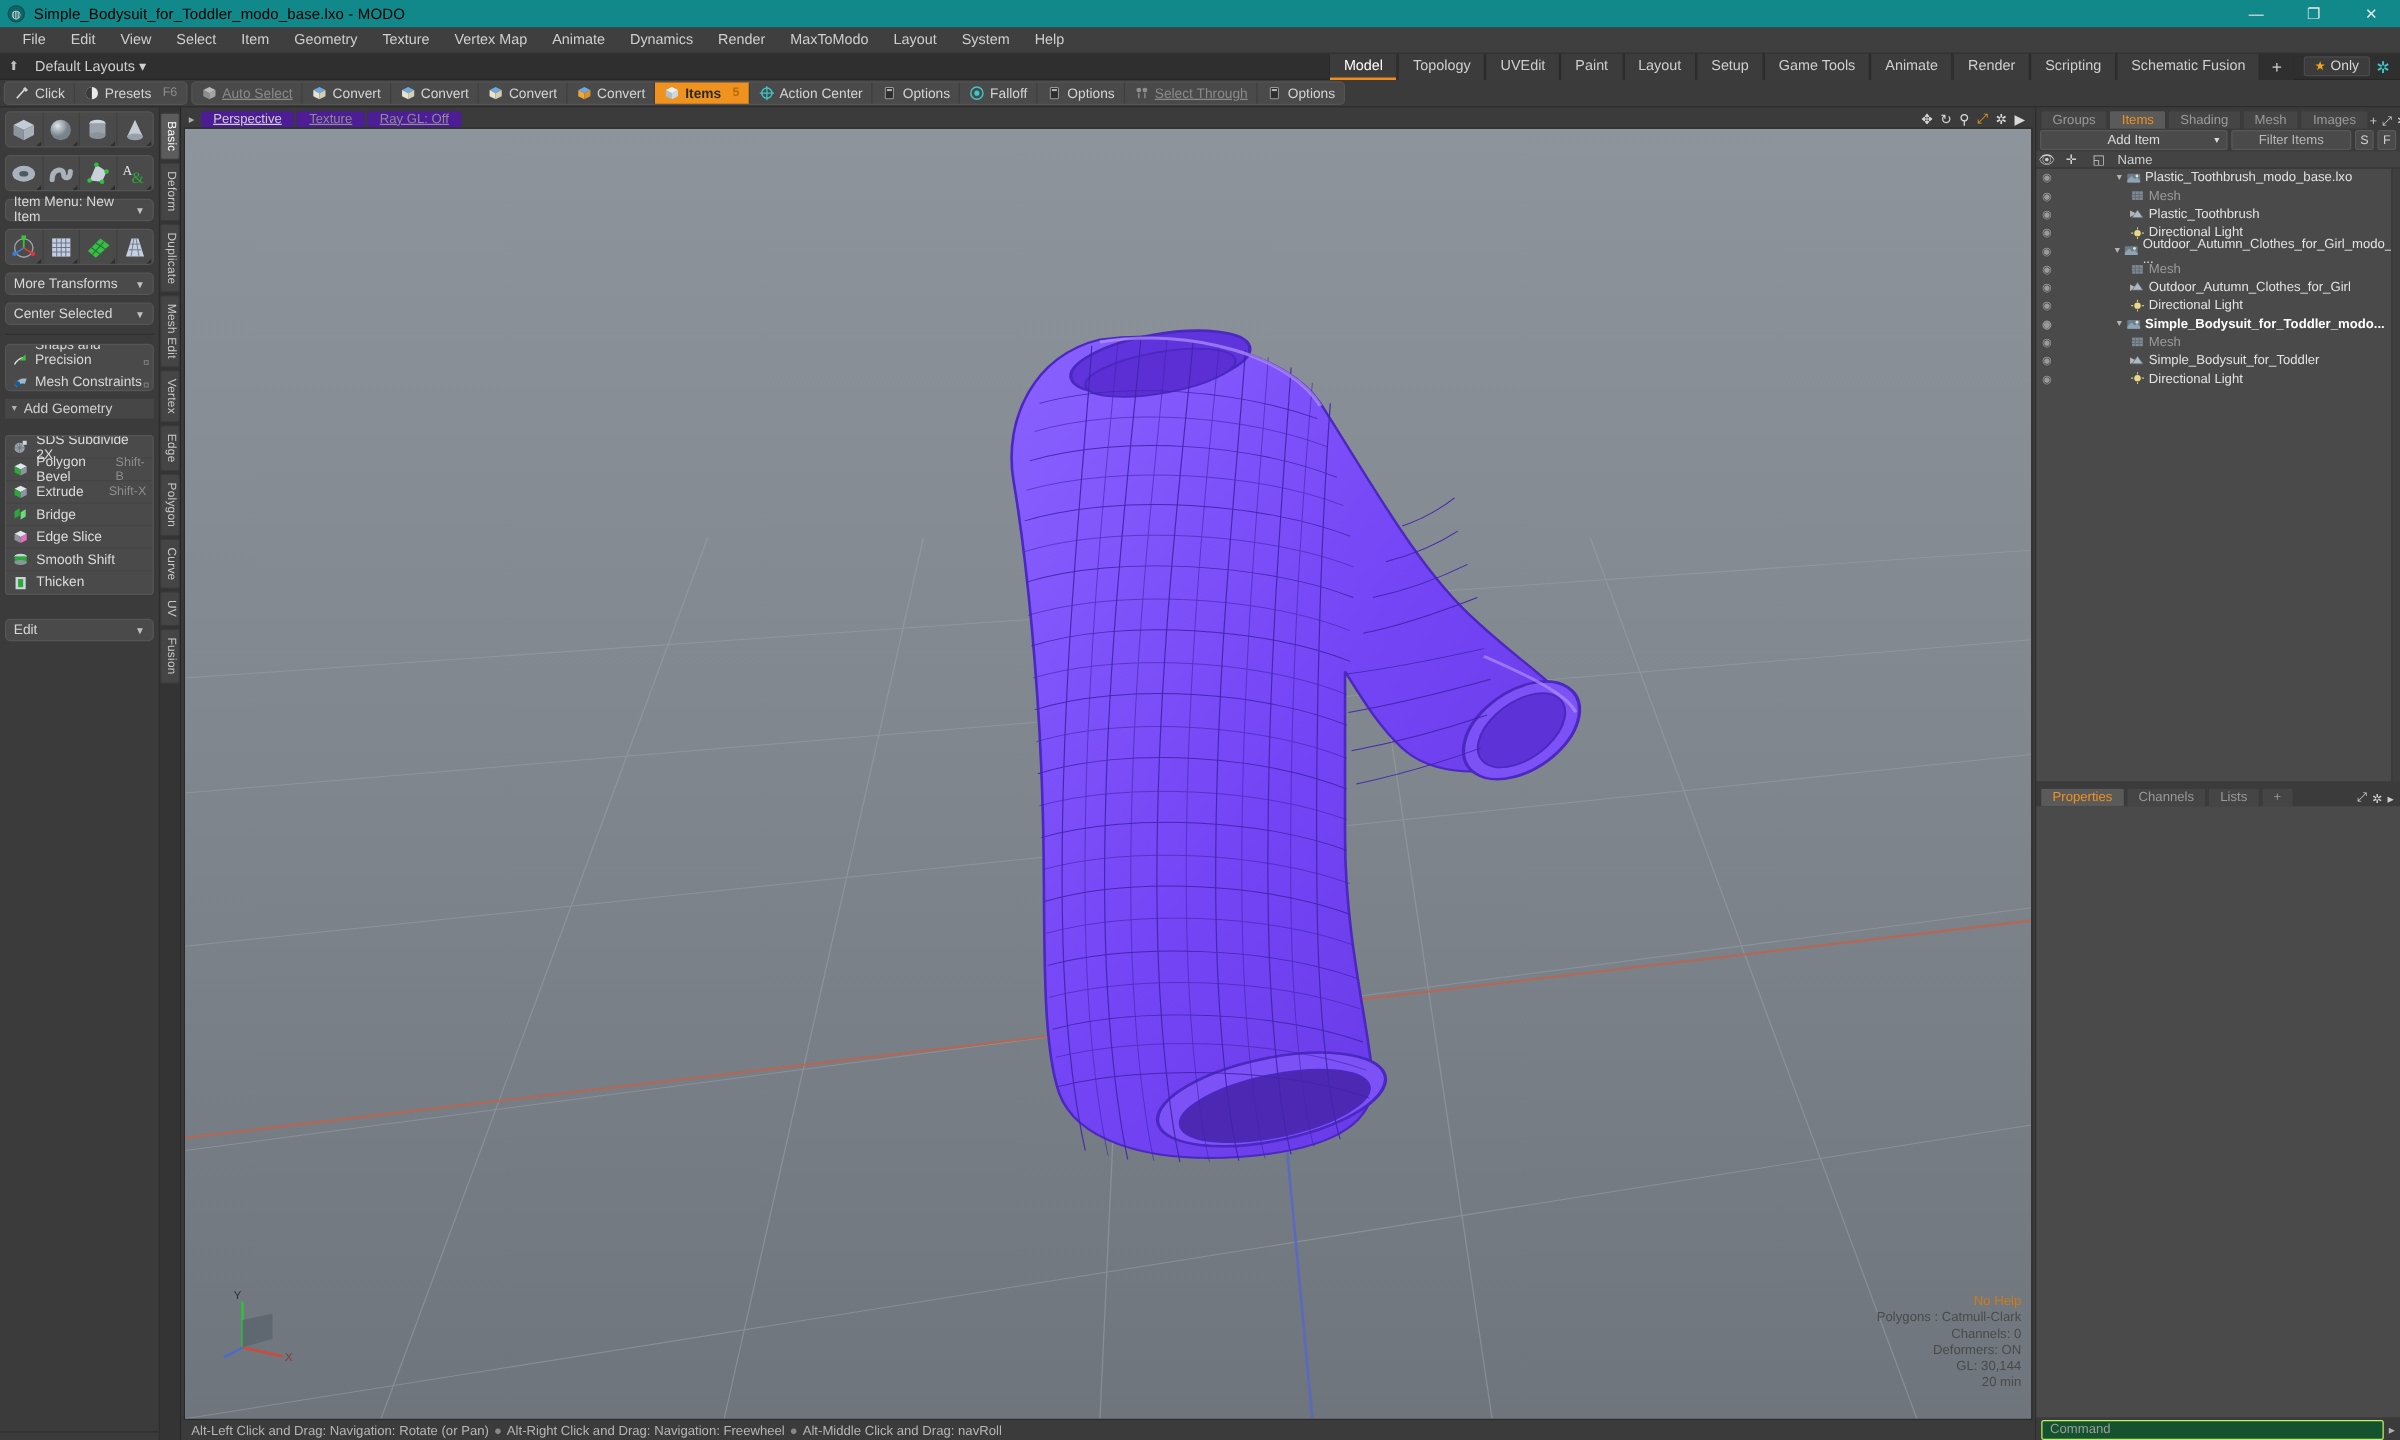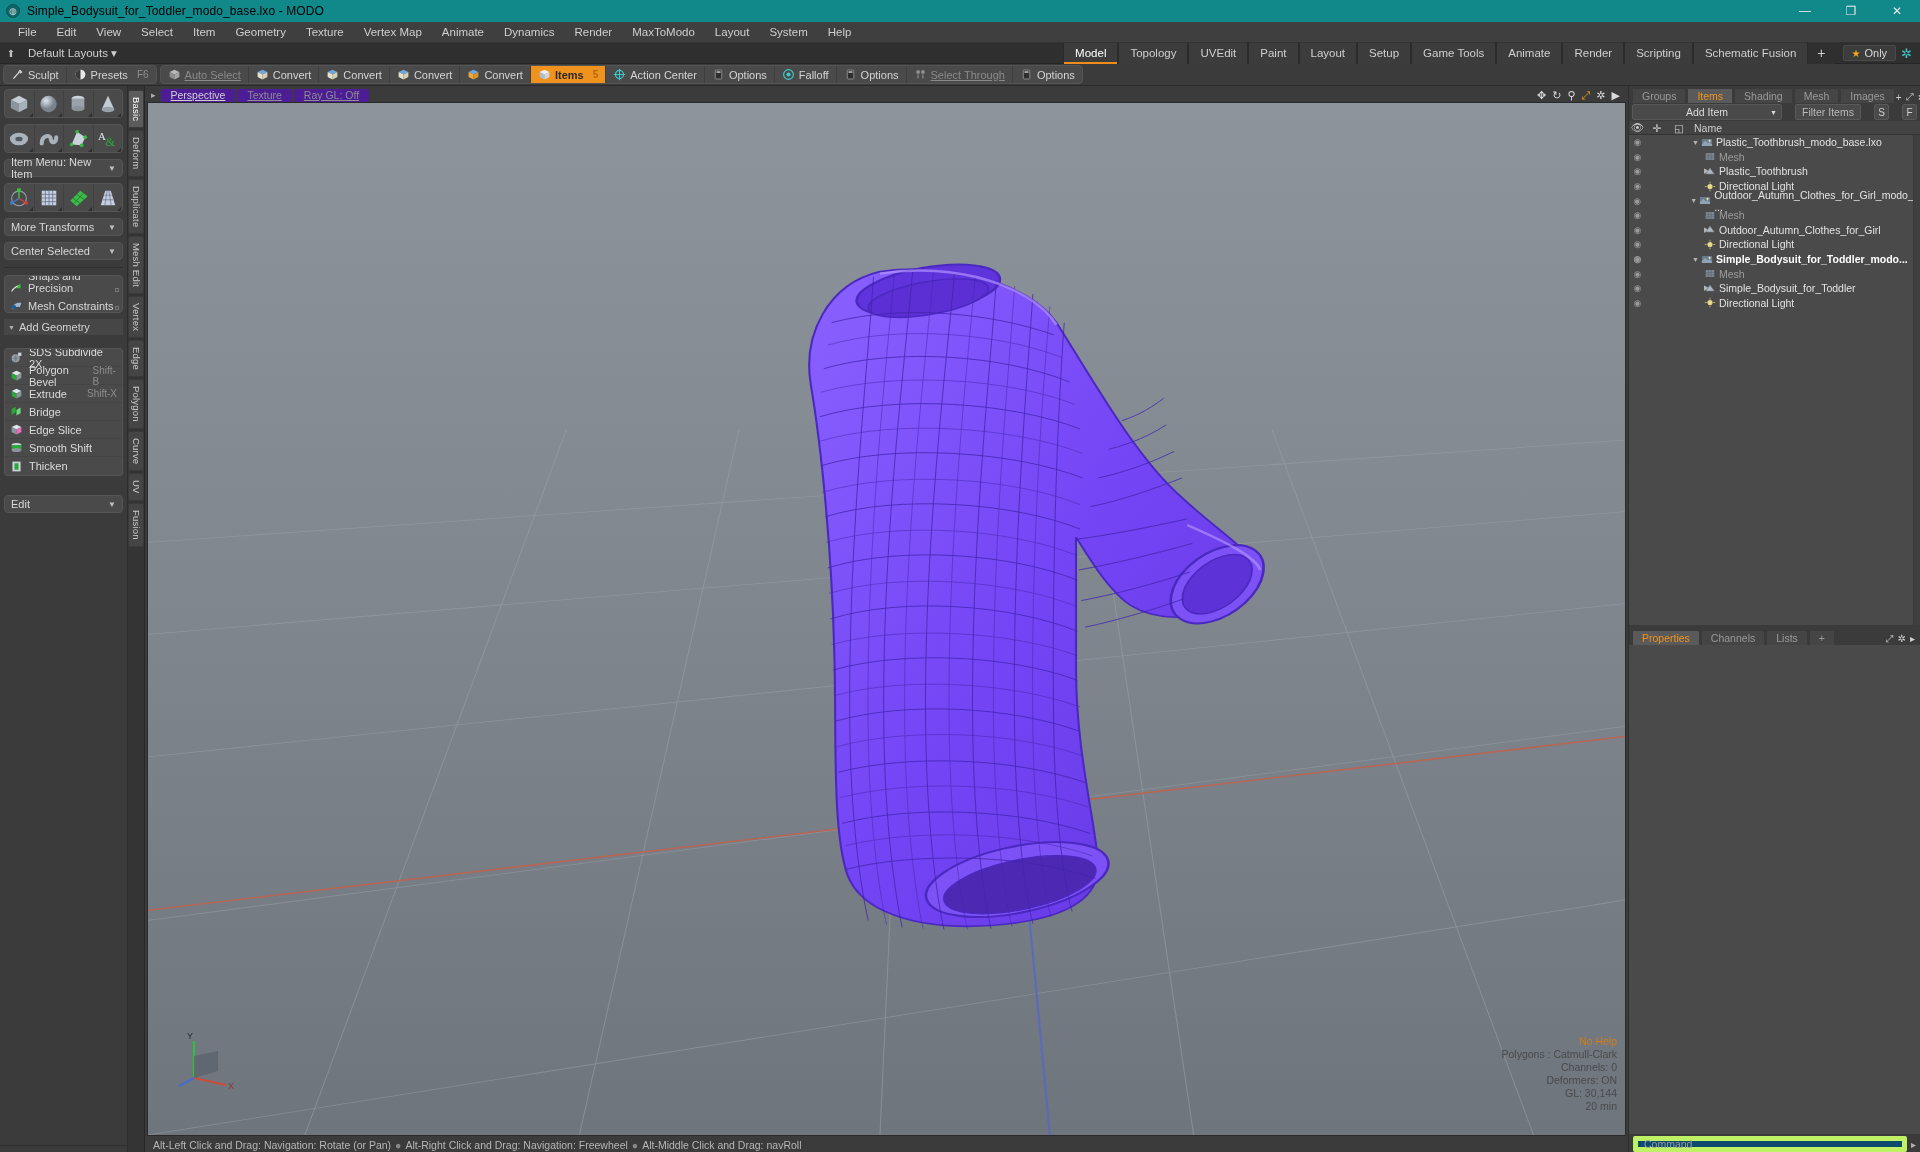--- a/index.html
+++ b/index.html
@@ -105,21 +105,21 @@
   .axisgizmo{position:absolute;left:26px;bottom:42px;width:70px;height:70px;}
 
   
   .rightcol{width:292px;background:#3b3b3b;display:flex;flex-direction:column;border-left:1px solid #2d2d2d;}
   .rtabs{height:17px;display:flex;align-items:flex-end;padding-left:3px;gap:1px;}
   .rtab{font-size:10.5px;color:#c4c4c4;padding:0 9px;height:15px;line-height:15px;
      background:#454545;border:1px solid #3a3a3a;border-bottom:0;border-radius:2px 2px 0 0;}
   .rtab.active{background:#5a5a5a;color:#f0921e;}
   .rtab.dim{color:#9a9a9a;}
   .rtabicons{margin-left:auto;display:flex;gap:4px;padding-right:5px;font-size:10px;color:#cfcfcf;align-items:center;}
-  .rtoolrow{height:18px;display:flex;align-items:center;gap:13px;padding:1px 3px;}
+  .rtoolrow{height:18px;display:flex;align-items:center;gap:3px;padding:1px 3px;}
   .additem{width:150px;height:16px;background:#4a4a4a;border:1px solid #585858;border-radius:2px;
      display:flex;align-items:center;justify-content:center;font-size:10.5px;color:#dcdcdc;position:relative;}
   .additem .ar{position:absolute;right:4px;font-size:7px;}
   .filter{flex:1;height:16px;background:#4a4a4a;border:1px solid #585858;border-radius:2px;
      display:flex;align-items:center;justify-content:center;font-size:10.5px;color:#b9b9b9;}
   .sqbtn{width:15px;height:16px;background:#4a4a4a;border:1px solid #585858;border-radius:2px;
      font-size:10px;color:#d0d0d0;display:flex;align-items:center;justify-content:center;}
   .treehdr{height:14px;background:#434343;display:flex;align-items:center;font-size:10.5px;
      color:#cfcfcf;border-bottom:1px solid #333;}
   .treehdr .cell{display:flex;align-items:center;justify-content:center;}
@@ -129,22 +129,22 @@
   .trow .c2{width:22px;}
   .trow .c3{width:22px;}
   .trow .tri{width:11px;font-size:7px;color:#b5b5b5;text-align:center;}
   .trow.dimrow{color:#9c9c9c;}
   .trow.boldrow{font-weight:bold;color:#fff;}
   .micon{width:12px;height:11px;margin-right:3px;flex:0 0 auto;}
   .rsplit{height:3px;background:#3b3b3b;}
   .propsbar{height:17px;display:flex;align-items:flex-end;padding-left:3px;gap:1px;background:#3b3b3b;}
   .propsarea{flex:1;background:#4a4a4a;}
   .cmdbar{height:20px;background:#3b3b3b;display:flex;align-items:center;padding:0 4px;gap:4px;}
-  .cmdinput{flex:1;height:16px;background:#0c4a6e;border:5px solid #bef264;border-radius:2px;
-     font-size:10.5px;color:#9b9b9b;display:flex;align-items:center;padding-left:6px;}
+  .cmdinput{flex:1;height:16px;background:#14532d;border:1px solid #bef264;border-radius:2px;
+     font-size:10.5px;color:#9b9b9b;display:flex;padding-left:6px;}
 </style>
 </head>
 <body>
 
 <div class="titlebar">
   <div class="appicon">◍</div>
   <div class="ttl">Simple_Bodysuit_for_Toddler_modo_base.lxo - MODO</div>
   <div class="wbtns">
     <div class="wbtn">—</div>
     <div class="wbtn">❐</div>
@@ -198,21 +198,21 @@
   </div>
 </div>
 
 <div class="modebar">
   <div class="mgroup">
     <div class="mbtn">
       <svg class="ico" viewBox="0 0 16 16">
           <path d="M3 13 L12 3" stroke="#ddd" stroke-width="1.6" fill="none"></path>
           <path d="M11 2 l3 3 -2 2 -3-3z" fill="#cfcfcf"></path>
         </svg>
-      <span>Sculpt</span>
+      <span>Click</span>
     </div>
     <div class="mbtn">
       <svg class="ico" viewBox="0 0 16 16">
           <circle cx="8" cy="8" r="6" fill="#e9e9e9"></circle>
           <path d="M8 2 a6 6 0 0 0 0 12 z" fill="#3a3a3a"></path>
         </svg>
       <span>Presets</span>
       <span class="sc" style="color:#8d8d8d;font-size:10px;margin-left:5px">F6</span>
     </div>
   </div>

